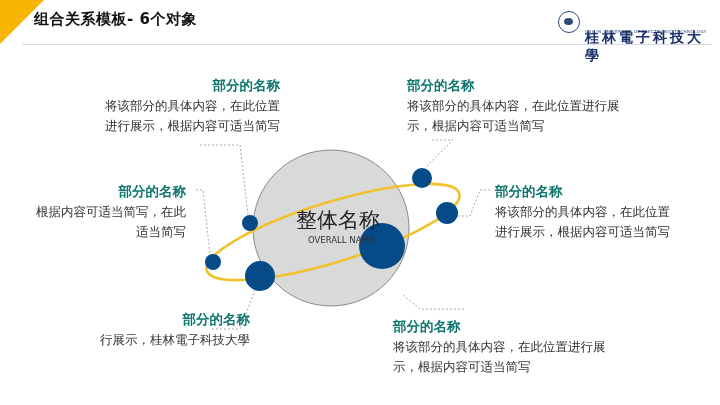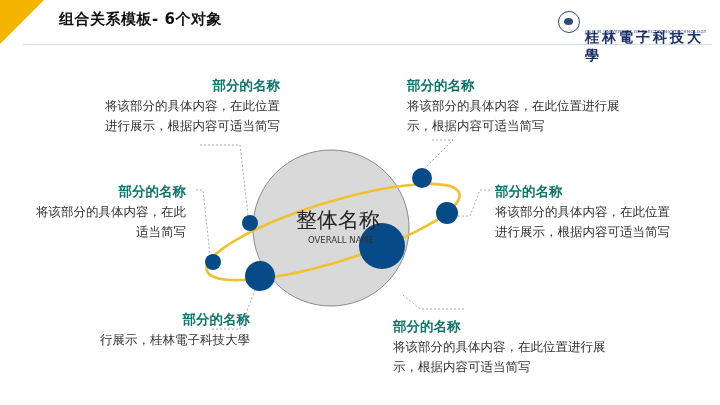--- a/index.html
+++ b/index.html
@@ -1,20 +1,20 @@
 <!DOCTYPE html>
 <html><head>
 <meta charset="utf-8">
 <style>
   html, body { margin:0; padding:0; }
   body { width:720px; height:405px; position:relative; overflow:hidden; background:#ffffff;
          font-family:"DejaVu Sans","Liberation Sans",sans-serif; }
   .corner { position:absolute; left:0; top:0; width:0; height:0;
             border-top:44px solid #f5b400; border-right:44px solid transparent; }
-  .title { position:absolute; left:34px; top:10px; font-size:15px; font-weight:bold; color:#111; letter-spacing:0.5px;margin-left:25px; }
+  .title { position:absolute; left:34px; top:10px; font-size:15px; font-weight:bold; color:#111; letter-spacing:0.5px; }
   .hline { position:absolute; left:22px; right:8px; top:44px; height:1px; background:#d5dee6; }
   .logo { position:absolute; left:558px; top:9px; width:160px; height:30px; }
   .logo-emblem { position:absolute; left:0; top:2px; width:22px; height:22px; border-radius:50%;
                  border:1.5px solid #2e4a7a; box-sizing:border-box; }
   .logo-emblem::after { content:""; position:absolute; left:5px; top:6px; width:9px; height:7px; border-radius:50%; background:#2e4a7a; }
   .logo-cn { position:absolute; left:27px; top:0px; font-size:14px; font-weight:bold; color:#1b2f6b; letter-spacing:3px; font-family:"DejaVu Serif",serif;margin-top:20px; }
   .logo-en { position:absolute; left:27px; top:20px; font-size:4px; color:#1b2f6b; letter-spacing:0.5px; white-space:nowrap; }
   svg.diagram { position:absolute; left:0; top:0; }
   .block { position:absolute; color:#333; font-size:12.5px; line-height:20px; }
   .block .h { font-weight:bold; font-size:13.5px; color:#0f766e; line-height:22px; }
@@ -71,21 +71,21 @@
 </div>
 
 <div class="block l" style="left:407px; top:74px; width:240px;">
   <div class="h">部分的名称</div>
   <div>将该部分的具体内容，在此位置进行展</div>
   <div>示，根据内容可适当简写</div>
 </div>
 
 <div class="block r" style="left:10px; top:180px; width:176px;">
   <div class="h">部分的名称</div>
-  <div>将该部分的具体内容，在此</div>
+  <div>根据内容可适当简写，在此</div>
   <div>适当简写</div>
 </div>
 
 <div class="block l" style="left:495px; top:180px; width:220px;">
   <div class="h">部分的名称</div>
   <div>将该部分的具体内容，在此位置</div>
   <div>进行展示，根据内容可适当简写</div>
 </div>
 
 <div class="block r" style="left:30px; top:308px; width:220px;">

